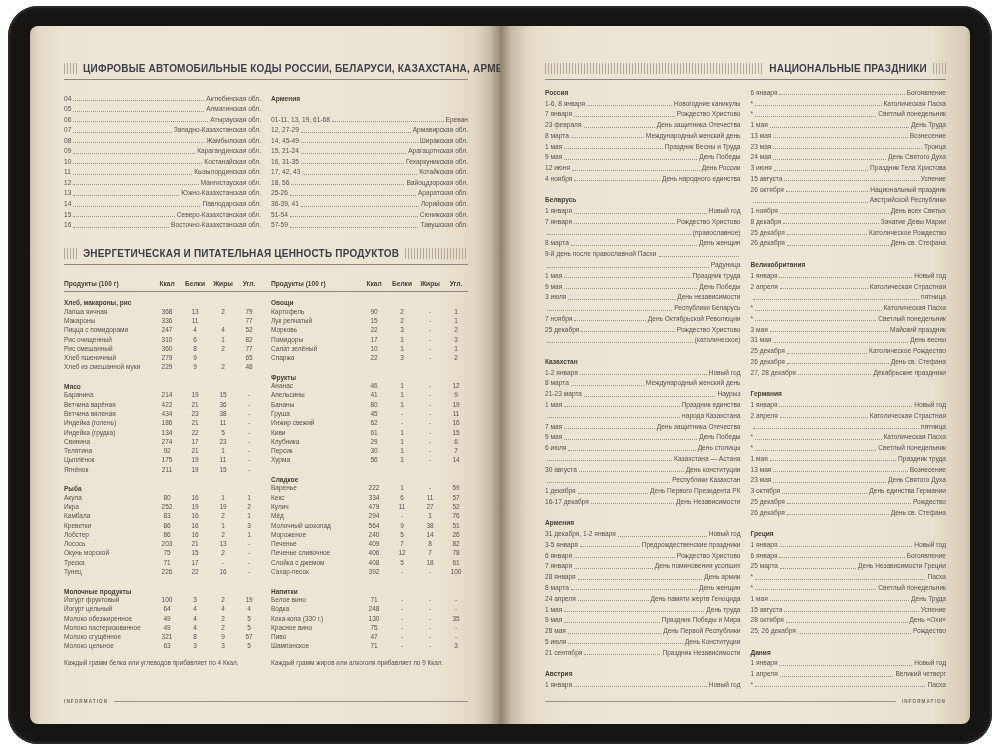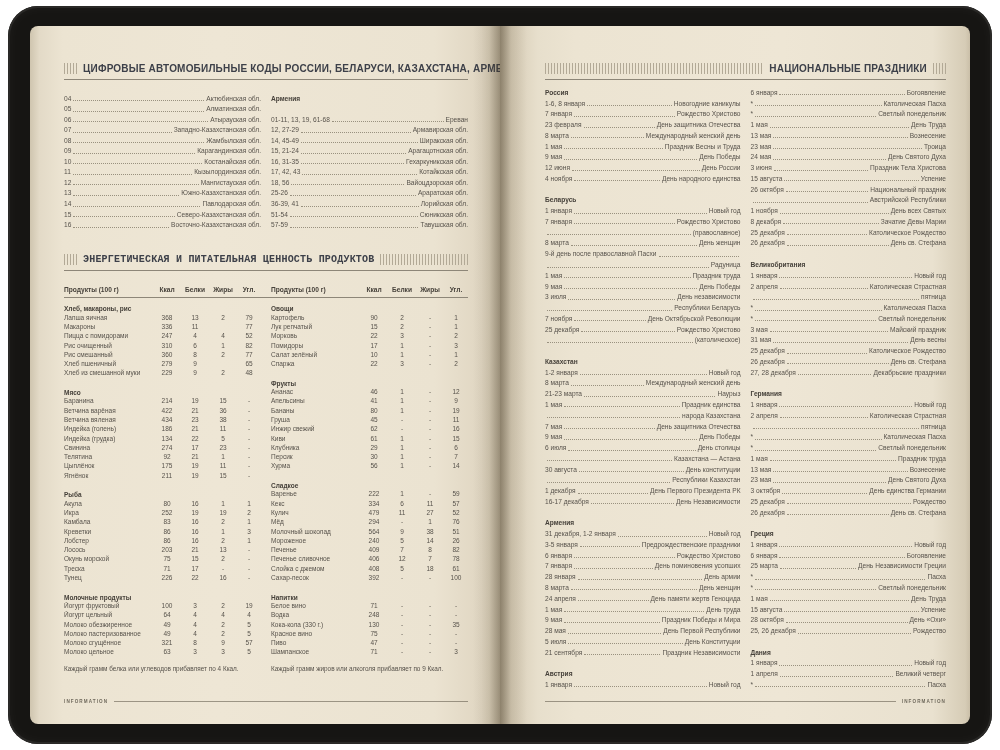--- a/index.html
+++ b/index.html
@@ -32,21 +32,21 @@
   .twocol>div{flex:1 1 0;min-width:0;}
 
   
   .line{display:flex;align-items:flex-end;font-size:6.6px;line-height:8px;white-space:nowrap;}
   .line .dots{flex:1 1 auto;border-bottom:1px dotted #99917f;margin:0 2px 1.5px 2px;min-width:6px;}
   .line.hdr{font-weight:bold;color:#46413a;}
   .codes .line{height:10.55px;}
   .hol .line{height:10.78px;}
 
   .codes{margin-top:12px;}
-  .nut-title{margin-top:24px;font-family:Liberation Mono, monospace;}
+  .nut-title{margin-top:18px;}
 
   
   .theads{display:flex;gap:10px;margin-top:11px;}
   .theads>div{flex:1 1 0;}
   .thead,.nrow{display:grid;grid-template-columns:minmax(0,1fr) 28px 28px 28px 24px;align-items:end;}
   .thead{font-size:6.6px;font-weight:bold;color:#46413a;height:11px;}
   .thead .num{text-align:center;}
   .tbl-rule{border-top:1px solid #8d8678;margin-top:4px;}
   .tbody{margin-top:5px;}
   .nrow{height:9.3px;font-size:6.5px;line-height:8px;}

